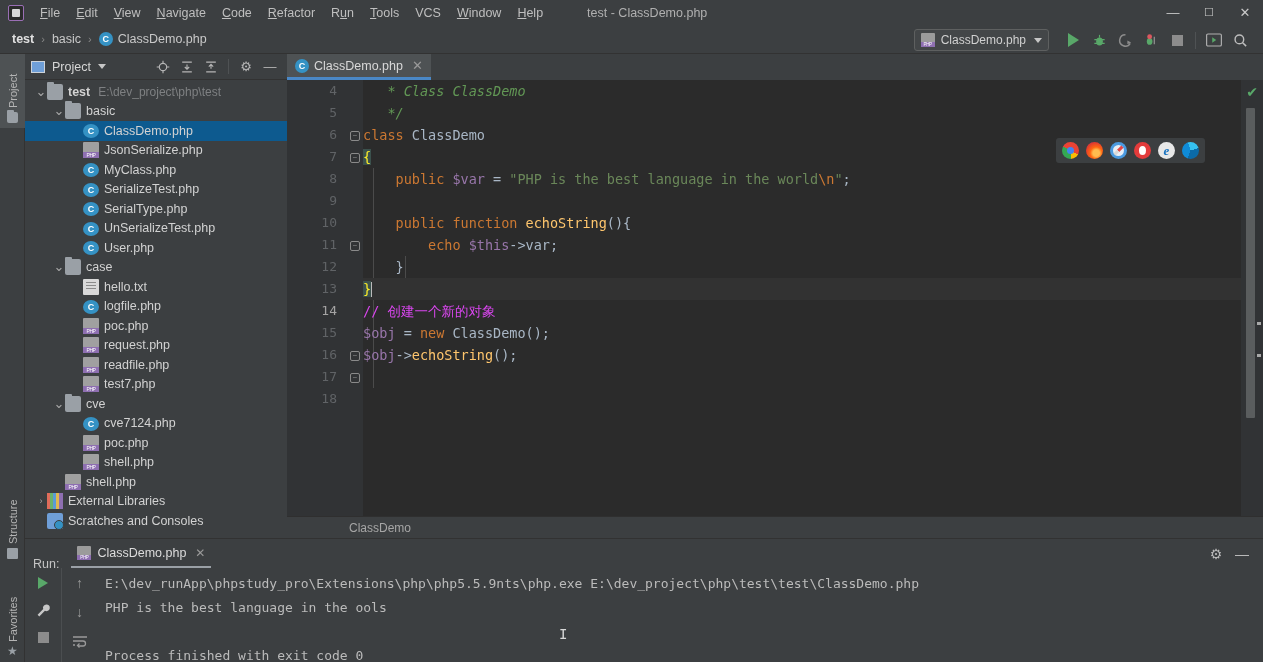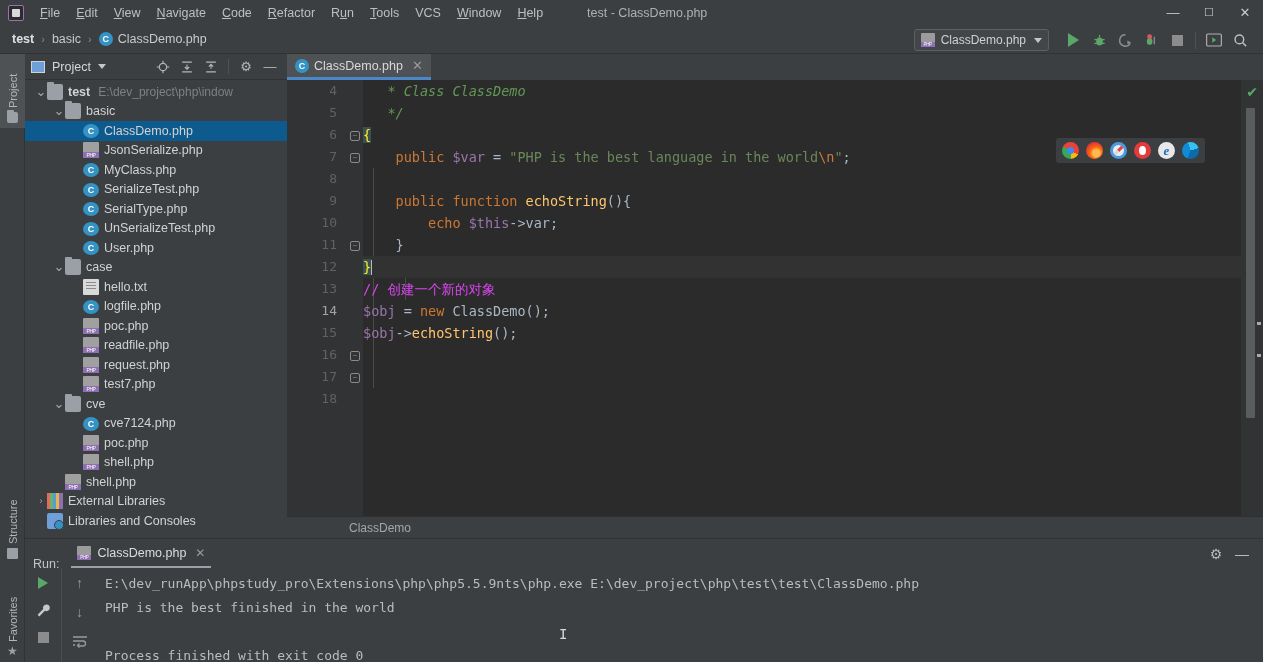--- a/index.html
+++ b/index.html
@@ -418,21 +418,21 @@
         <span class="pp-div"></span>
         <span class="pp-tool">⚙</span>
         <span class="pp-tool">—</span>
       </span>
     </div>
     <div class="tree" id="project-tree">
         <div class="trow" style="padding-left: 10px;">
           <span class="arrow" style="font-size: 13px; line-height: 8px;">⌄</span>
           <span class="ic ic-folder"></span>
           <span class="tlabel tbold">test</span>
-          <span class="tpath">E:\dev_project\php\indow</span>
+          <span class="tpath">E:\dev_project\php\test</span>
         </div>
         <div class="trow" style="padding-left: 28px;">
           <span class="arrow" style="font-size: 13px; line-height: 8px;">⌄</span>
           <span class="ic ic-folder"></span>
           <span class="tlabel">basic</span>
         </div>
         <div class="trow sel" style="padding-left: 46px;">
           <span class="arrow"></span>
           <span class="ic ic-class">C</span>
           <span class="tlabel">ClassDemo.php</span>
@@ -483,26 +483,26 @@
           <span class="tlabel">logfile.php</span>
         </div>
         <div class="trow" style="padding-left: 46px;">
           <span class="arrow"></span>
           <span class="ic ic-php"></span>
           <span class="tlabel">poc.php</span>
         </div>
         <div class="trow" style="padding-left: 46px;">
           <span class="arrow"></span>
           <span class="ic ic-php"></span>
+          <span class="tlabel">request.php</span>
+        </div>
+        <div class="trow" style="padding-left: 46px;">
+          <span class="arrow"></span>
+          <span class="ic ic-php"></span>
           <span class="tlabel">readfile.php</span>
-        </div>
-        <div class="trow" style="padding-left: 46px;">
-          <span class="arrow"></span>
-          <span class="ic ic-php"></span>
-          <span class="tlabel">request.php</span>
         </div>
         <div class="trow" style="padding-left: 46px;">
           <span class="arrow"></span>
           <span class="ic ic-php"></span>
           <span class="tlabel">test7.php</span>
         </div>
         <div class="trow" style="padding-left: 28px;">
           <span class="arrow" style="font-size: 13px; line-height: 8px;">⌄</span>
           <span class="ic ic-folder"></span>
           <span class="tlabel">cve</span>
@@ -528,21 +528,21 @@
           <span class="tlabel">shell.php</span>
         </div>
         <div class="trow" style="padding-left: 10px;">
           <span class="arrow">›</span>
           <span class="ic ic-lib"></span>
           <span class="tlabel">External Libraries</span>
         </div>
         <div class="trow" style="padding-left: 10px;">
           <span class="arrow"></span>
           <span class="ic ic-scratch"></span>
-          <span class="tlabel">Libraries and Consoles</span>
+          <span class="tlabel">Scratches and Consoles</span>
         </div>
       </div>
   </div>
 
   <div class="editor-area">
     <div class="tabbar">
       <div class="etab">
         <span class="cls-badge">C</span>
         <span>ClassDemo.php</span>
         <span class="x">✕</span>
@@ -572,20 +572,21 @@
         <div class="fold" style="top:73px;">−</div>
         <div class="fold" style="top:161px;">−</div>
         <div class="fold" style="top:271px;">−</div>
         <div class="fold" style="top:293px;">−</div>
       </div>
       <div class="indent-guide" style="top:88px;height:220px;"></div>
       <div class="indent-guide" style="left:118px;top:176px;height:44px;"></div>
       <div class="codelines" id="codelines">
           <div class="cl"><span class="cmt">   * Class ClassDemo</span></div>
           <div class="cl"><span class="cmt">   */</span></div>
+          <div class="cl"><span class="kw">class </span><span class="plain">ClassDemo</span></div>
           <div class="cl"><span class="brace-hl">{</span></div>
           <div class="cl"><span class="plain">    </span><span class="kw">public </span><span class="var">$var </span><span class="plain">= </span><span class="str">"PHP is the best language in the world</span><span class="esc">\n</span><span class="str">"</span><span class="plain">;</span></div>
           <div class="cl"><span class="plain"></span></div>
           <div class="cl"><span class="plain">    </span><span class="kw">public function </span><span class="fn">echoString</span><span class="plain">(){</span></div>
           <div class="cl"><span class="plain">        </span><span class="kw">echo </span><span class="var">$this</span><span class="plain">-&gt;var;</span></div>
           <div class="cl"><span class="plain">    }</span></div>
           <div class="cl current"><span class="brace-hl">}</span><span class="caret"></span></div>
           <div class="cl"><span class="cmt2">// 创建一个新的对象</span></div>
           <div class="cl"><span class="var">$obj </span><span class="plain">= </span><span class="kw">new </span><span class="plain">ClassDemo();</span></div>
           <div class="cl"><span class="var">$obj</span><span class="plain">-&gt;</span><span class="fn">echoString</span><span class="plain">();</span></div>
@@ -647,21 +648,21 @@
         <span class="rg-ico">
           <svg width="16" height="14" viewBox="0 0 16 14">
               <path d="M1 3h14M1 7h10a2.5 2.5 0 0 1 0 5H6M1 11h2" stroke="#9a9a9a" stroke-width="1.3" fill="none"></path>
               <path d="M7.5 9.5L5.5 11.5l2 2" stroke="#9a9a9a" stroke-width="1.3" fill="none"></path>
             </svg>
         </span>
       </div>
       <div class="console" id="console">
         <span class="ibeam">I</span>
       <div class="line">E:\dev_runApp\phpstudy_pro\Extensions\php\php5.5.9nts\php.exe E:\dev_project\php\test\test\ClassDemo.php</div>
-          <div class="line">PHP is the best finished in the world</div>
+          <div class="line">PHP is the best language in the ools</div>
           <div class="line"></div>
           <div class="line">Process finished with exit code 0</div>
         </div>
       <div class="run-scrollbar"></div>
     </div>
   </div>
 
 </div>
 
 </body></html>

